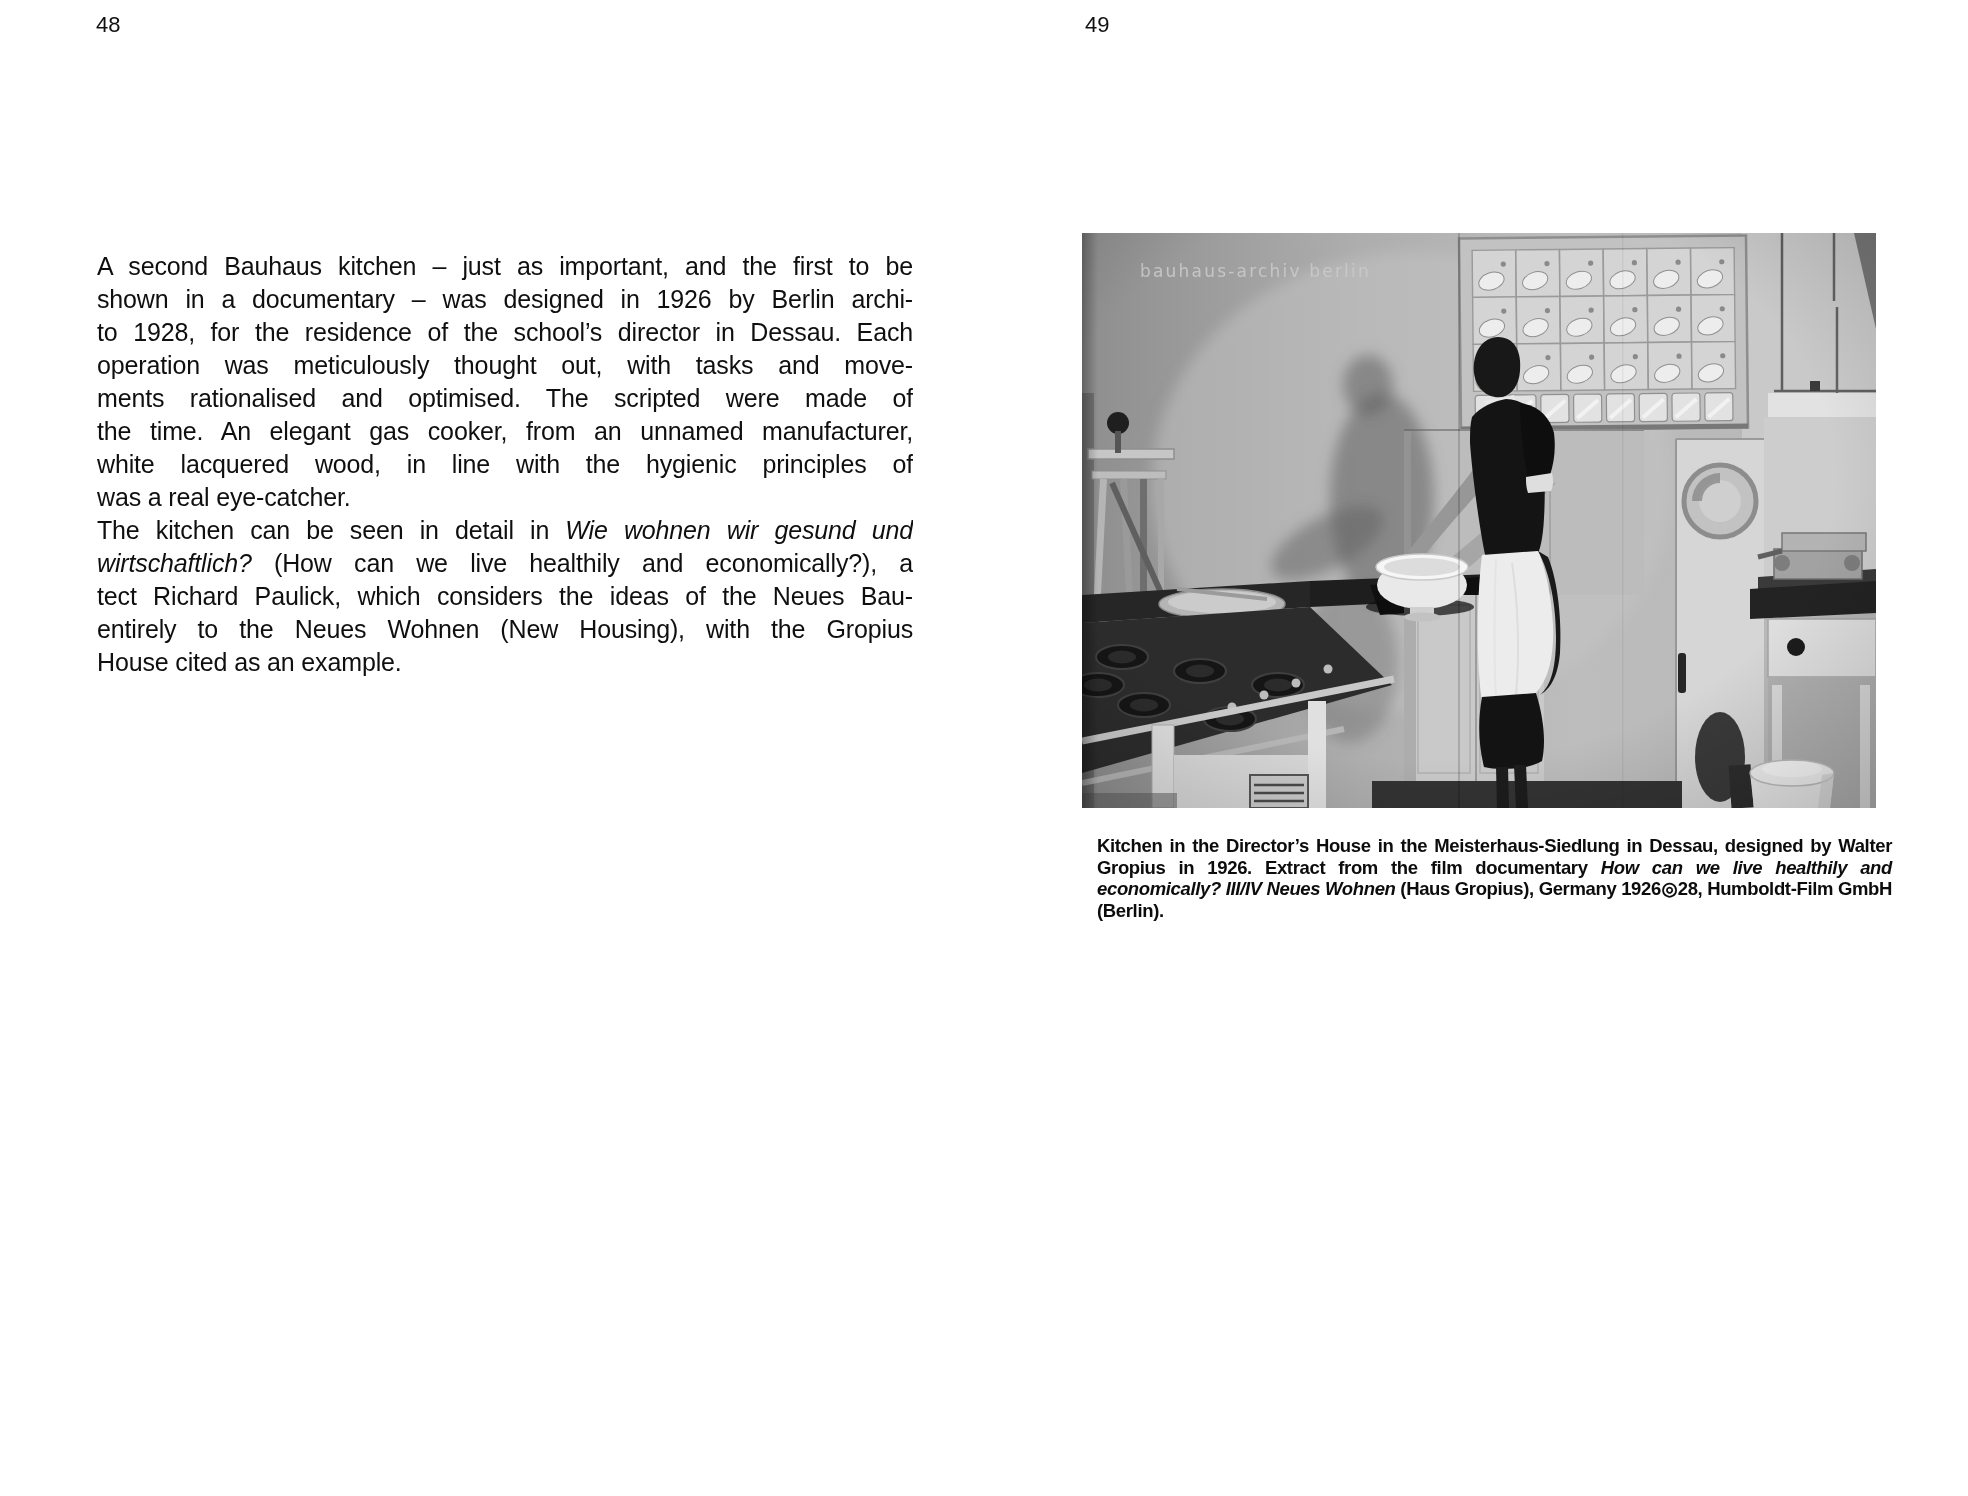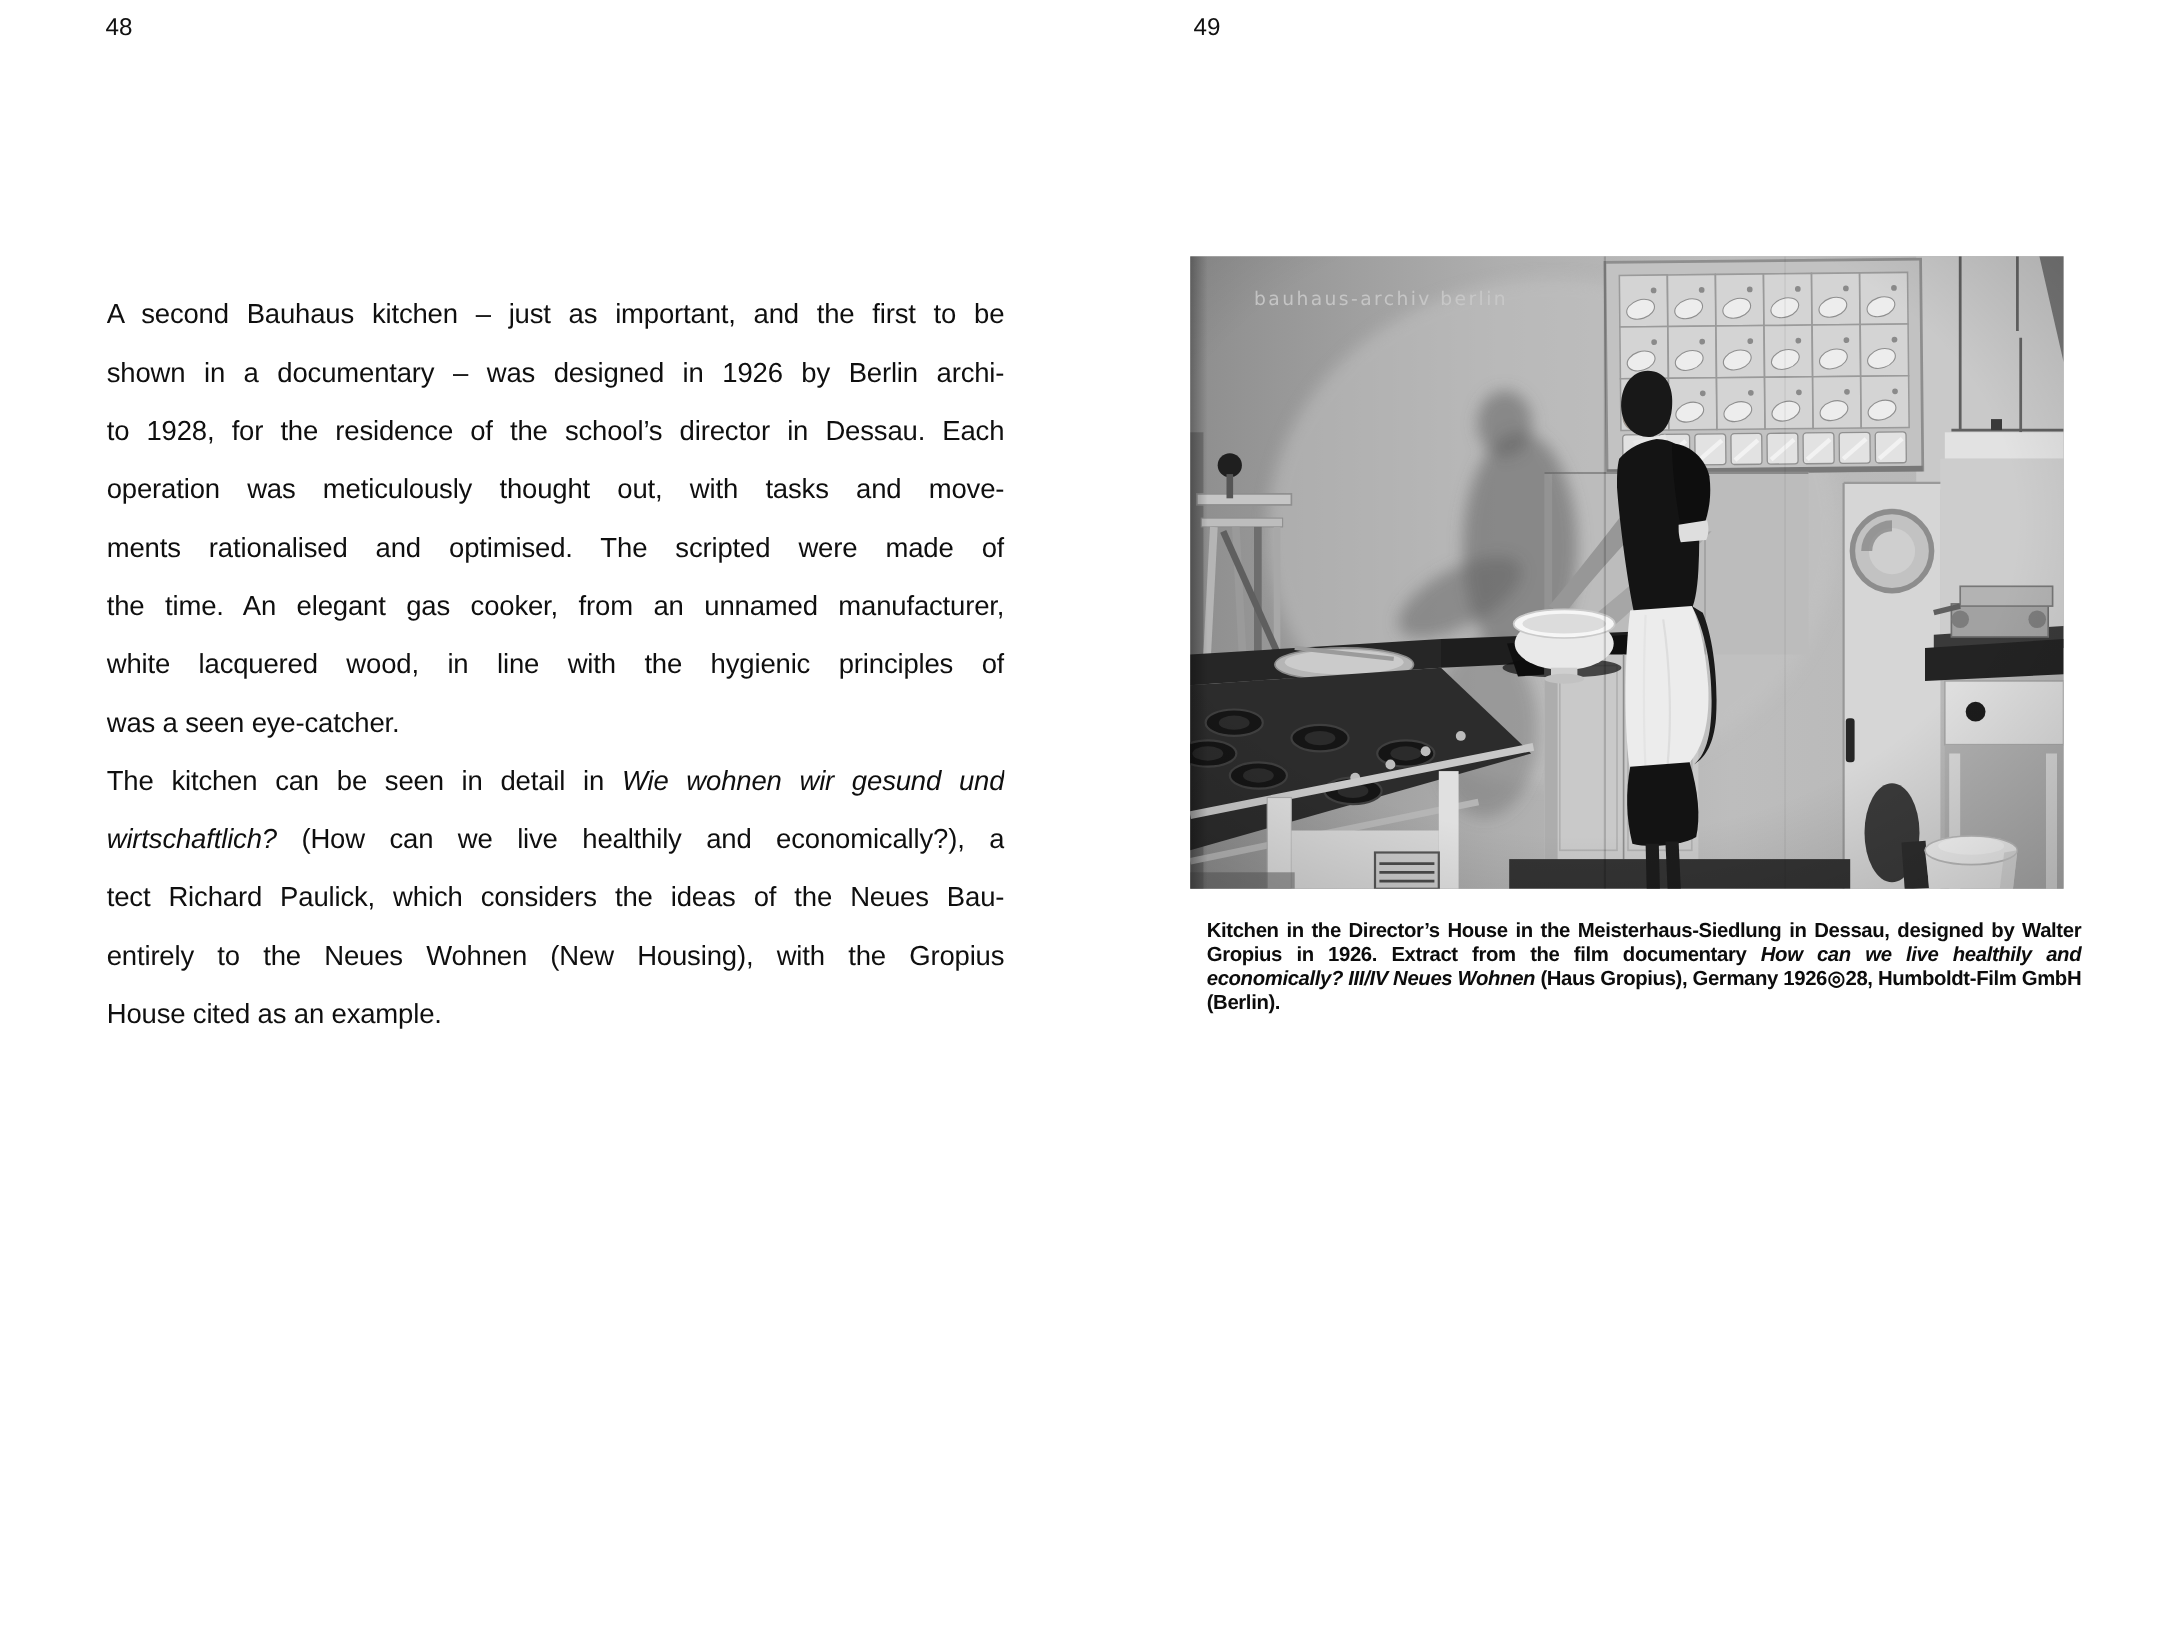--- a/index.html
+++ b/index.html
@@ -6,21 +6,21 @@
   body{width:1968px;height:1496px;position:relative;overflow:hidden;
        font-family:"Liberation Sans",sans-serif;color:#111;}
   .spread{position:absolute;inset:0;padding-left:36px;}
 
   .pn{position:absolute;top:12px;font-size:22px;line-height:26px;color:#111;letter-spacing:0;}
   .pn-l{left:96px;}
   .pn-r{left:1085px;}
 
   .body-text{position:absolute;left:97px;top:250px;width:816px;
              font-size:25px;line-height:33px;letter-spacing:-0.15px;color:#0f0f0f;}
-  .body-text .bline{height:33px;overflow:hidden;margin-top:20px;}
+  .body-text .bline{height:33px;overflow:hidden;}
   .body-text .bline.j{text-align:justify;}
   .body-text .bline.j::after{content:"";display:inline-block;width:100%;height:0;line-height:0;vertical-align:top;}
   .body-text .it{font-style:italic;}
 
   .photo{position:absolute;left:1082px;top:233px;width:794px;height:575px;margin:0;
          background:#a8a8a8;}
   .photo svg{display:block;width:100%;height:100%;}
 
   .caption{position:absolute;left:1082px;top:820px;width:795px;margin:15px;
            font-size:18.5px;line-height:21.5px;font-weight:700;color:#0c0c0c;
@@ -36,21 +36,21 @@
   <div class="pn pn-r">49</div>
 
   <div class="body-text" id="bodyText">
       <div class="bline j"><span>A second Bauhaus kitchen – just as important, and the first to be</span></div>
       <div class="bline j"><span>shown in a documentary – was designed in 1926 by Berlin archi-</span></div>
       <div class="bline j"><span>to 1928, for the residence of the school’s director in Dessau. Each</span></div>
       <div class="bline j"><span>operation was meticulously thought out, with tasks and move-</span></div>
       <div class="bline j"><span>ments rationalised and optimised. The scripted were made of</span></div>
       <div class="bline j"><span>the time. An elegant gas cooker, from an unnamed manufacturer,</span></div>
       <div class="bline j"><span>white lacquered wood, in line with the hygienic principles of</span></div>
-      <div class="bline"><span>was a seen eye-catcher.</span></div>
+      <div class="bline"><span>was a real eye-catcher.</span></div>
       <div class="bline j"><span>The kitchen can be seen in detail in </span><span class="it">Wie wohnen wir gesund und</span></div>
       <div class="bline j"><span class="it">wirtschaftlich?</span><span> (How can we live healthily and economically?), a</span></div>
       <div class="bline j"><span>tect Richard Paulick, which considers the ideas of the Neues Bau-</span></div>
       <div class="bline j"><span>entirely to the Neues Wohnen (New Housing), with the Gropius</span></div>
       <div class="bline"><span>House cited as an example.</span></div>
     </div>
 
   <figure class="photo">
     <svg viewBox="0 0 794 575" preserveAspectRatio="none" role="img">
       <defs>

